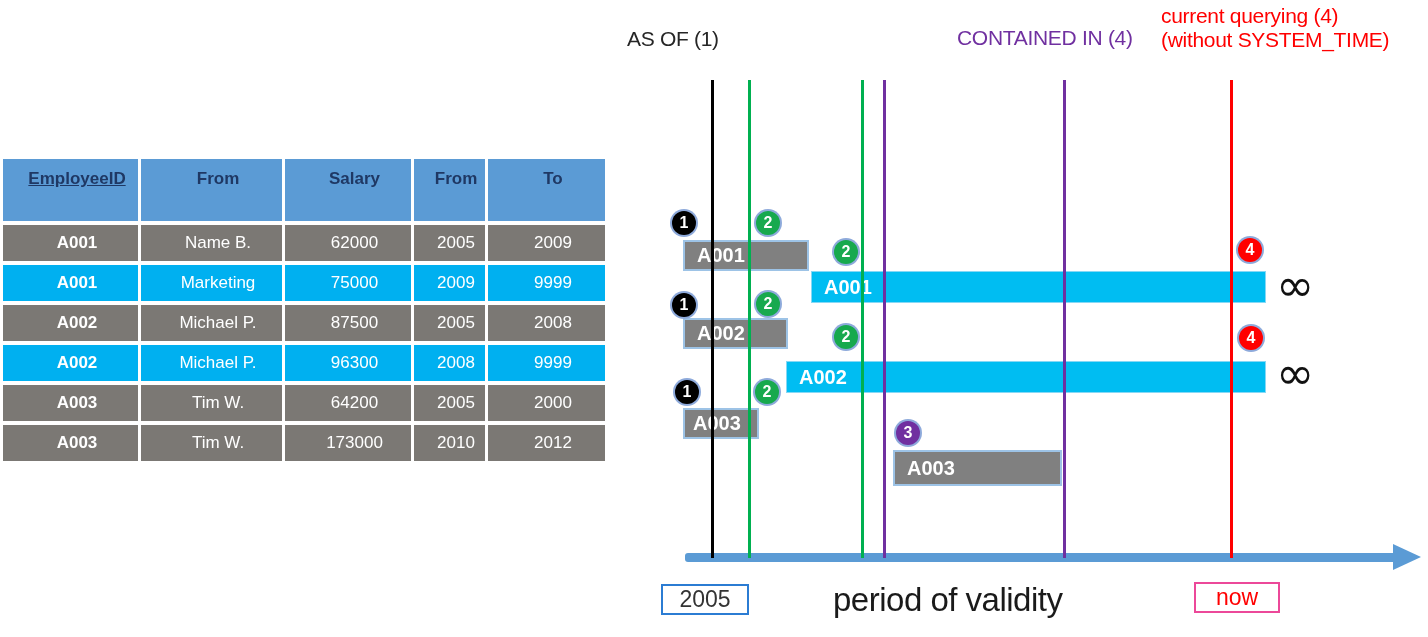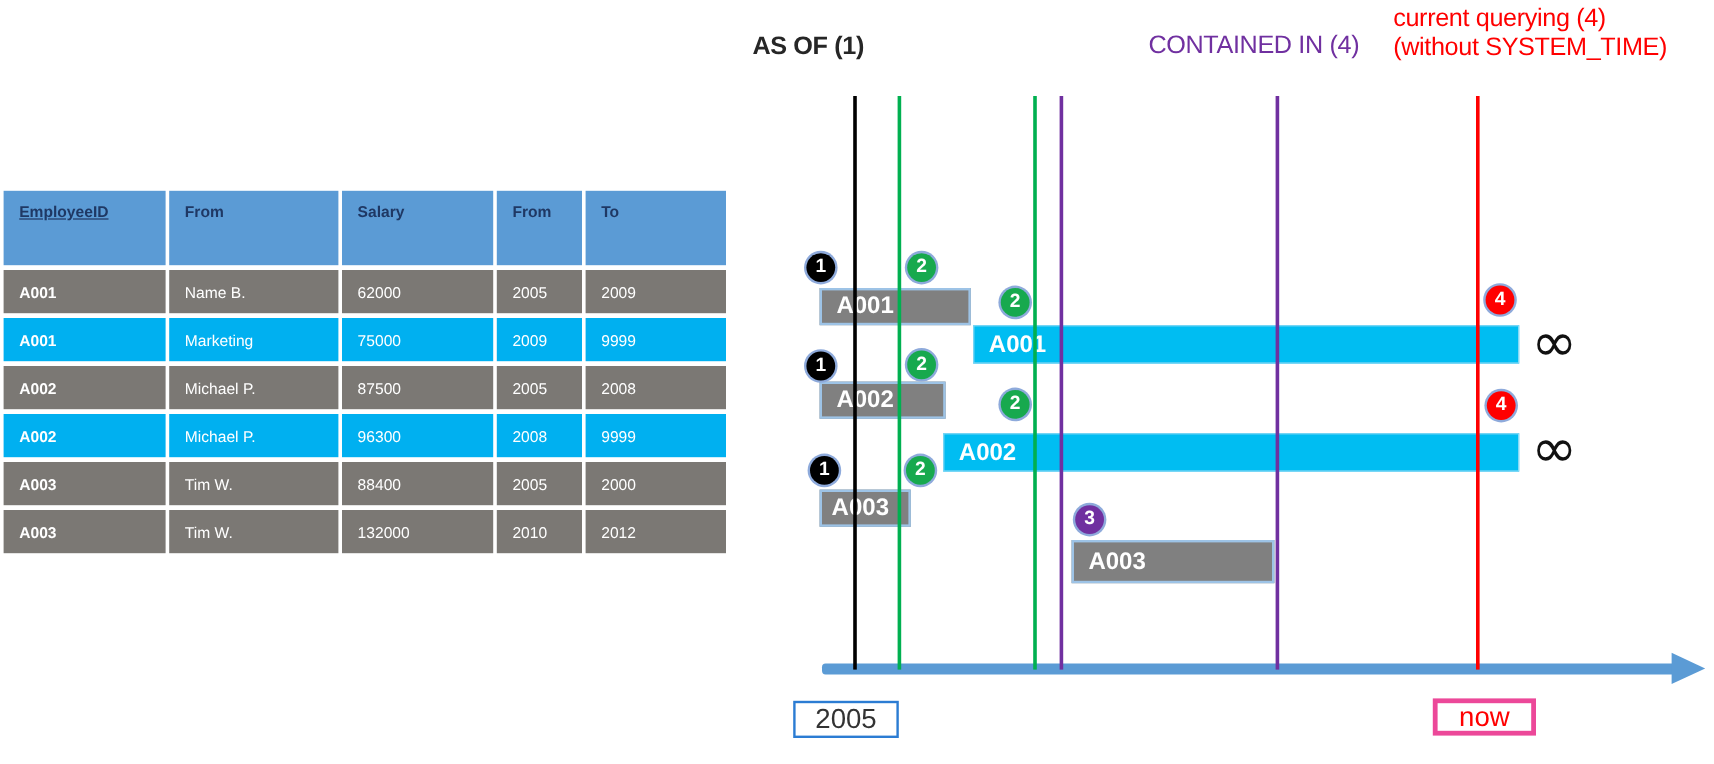--- a/index.html
+++ b/index.html
@@ -12,23 +12,23 @@
     overflow: hidden;
   }
 
   
   table.emp {
     position: absolute; left: 0px; top: 155px;
     border-collapse: separate; border-spacing: 3px 4px;
     table-layout: fixed;
   }
   table.emp th, table.emp td {
-    font-size: 13px;
+    font-size: 17px;
     padding-left: 13px;
-    text-align: left;
+    text-align: center;
     overflow: hidden; white-space: nowrap;
   }
   table.emp th {
     background: #5B9BD5; color: #1F3864;
     font-weight: bold;
     height: 62px; vertical-align: top; padding-top: 10px;
   }
   table.emp th.u div { text-decoration: underline; display: inline-block; }
   table.emp td {
     height: 36px; vertical-align: middle; color: #ffffff;
@@ -37,21 +37,21 @@
   table.emp tr.cyan td { background: #00B0F0; }
   table.emp td.id { font-weight: bold; }
   .c1 { width: 135px; } .c2 { width: 141px; } .c3 { width: 126px; }
   .c4 { width: 71px; }  .c5 { width: 117px; }
 
   
   .legend-label {
     position: absolute; font-size: 21px; letter-spacing: -0.3px;
     white-space: pre-line; line-height: 1.12;
   }
-  #lbl-asof      { left: 627px; top: 27px;  color: #262626; font-weight: bold; }
+  #lbl-asof      { left: 627px; top: 27px;  color: #262626; }
   #lbl-between   { left: 746px; top: 26px;  color: #00B050; }
   #lbl-contained { left: 957px; top: 26px;  color: #7030A0; }
   #lbl-current   { left: 1161px; top: 4px;  color: #FF0000; }
 
   
   .vline { position: absolute; top: 80px; height: 478px; width: 3px; z-index: 3; }
   #vl-black   { left: 711px; background: #000000; }
   #vl-green1  { left: 748px; background: #00B050; }
   #vl-green2  { left: 861px; background: #00B050; }
   #vl-purple1 { left: 883px; background: #7030A0; }
@@ -117,21 +117,21 @@
     border-left: 28px solid #5B9BD5;
   }
   .axis-box {
     position: absolute; height: 31px; z-index: 2;
     display: flex; align-items: center; justify-content: center;
     font-size: 23px; background: #fff;
   }
   #box-2005 { left: 661px; top: 584px; width: 88px;
               border: 2px solid #2B7CD3; color: #333333; }
   #box-now  { left: 1194px; top: 582px; width: 86px;
-              border: 4px solid #ec4899; color: #FF0000; }
+              border: 2px solid #ec4899; color: #FF0000; }
   #axis-title {
     position: absolute; left: 833px; top: 581px;
     font-size: 33px; color: #1a1a1a; letter-spacing: -0.5px;
   }
 </style>
 </head>
 <body>
 
 <div id="canvas">
 
@@ -177,28 +177,28 @@
       <tr class="cyan">
         <td class="id">A002</td>
         <td>Michael P.</td>
         <td>96300</td>
         <td>2008</td>
         <td>9999</td>
       </tr>
       <tr class="gray">
         <td class="id">A003</td>
         <td>Tim W.</td>
-        <td>88400</td>
+        <td>64200</td>
         <td>2005</td>
         <td>2000</td>
       </tr>
       <tr class="gray">
         <td class="id">A003</td>
         <td>Tim W.</td>
-        <td>132000</td>
+        <td>173000</td>
         <td>2010</td>
         <td>2012</td>
       </tr>
     </tbody>
   </table>
 
   <div class="legend-label" id="lbl-asof">AS OF (1)</div>
   <div class="legend-label" id="lbl-contained">CONTAINED IN (4)</div>
   <div class="legend-label" id="lbl-current">current querying (4)
 (without SYSTEM_TIME)</div>
@@ -240,15 +240,16 @@
   <div class="badge black" id="bg9">1</div>
   <div class="badge green" id="bg10">2</div>
   <div class="badge purple" id="bg11">3</div>
 
   <div class="inf" id="inf1">∞</div>
   <div class="inf" id="inf2">∞</div>
 
   <div id="axis-line"></div>
   <div id="axis-head"></div>
   <div class="axis-box" id="box-2005">2005</div>
+  <div id="axis-title">period of validity</div>
   <div class="axis-box" id="box-now">now</div>
 
 </div>
 
 </body></html>

